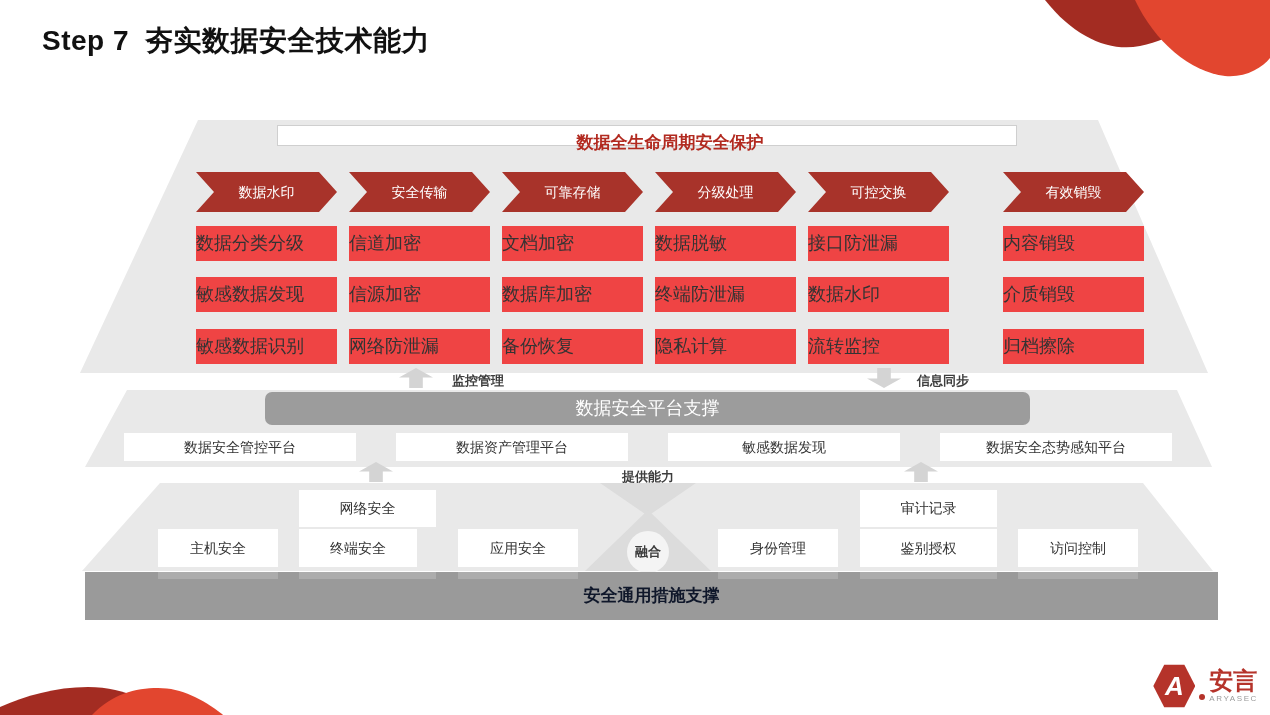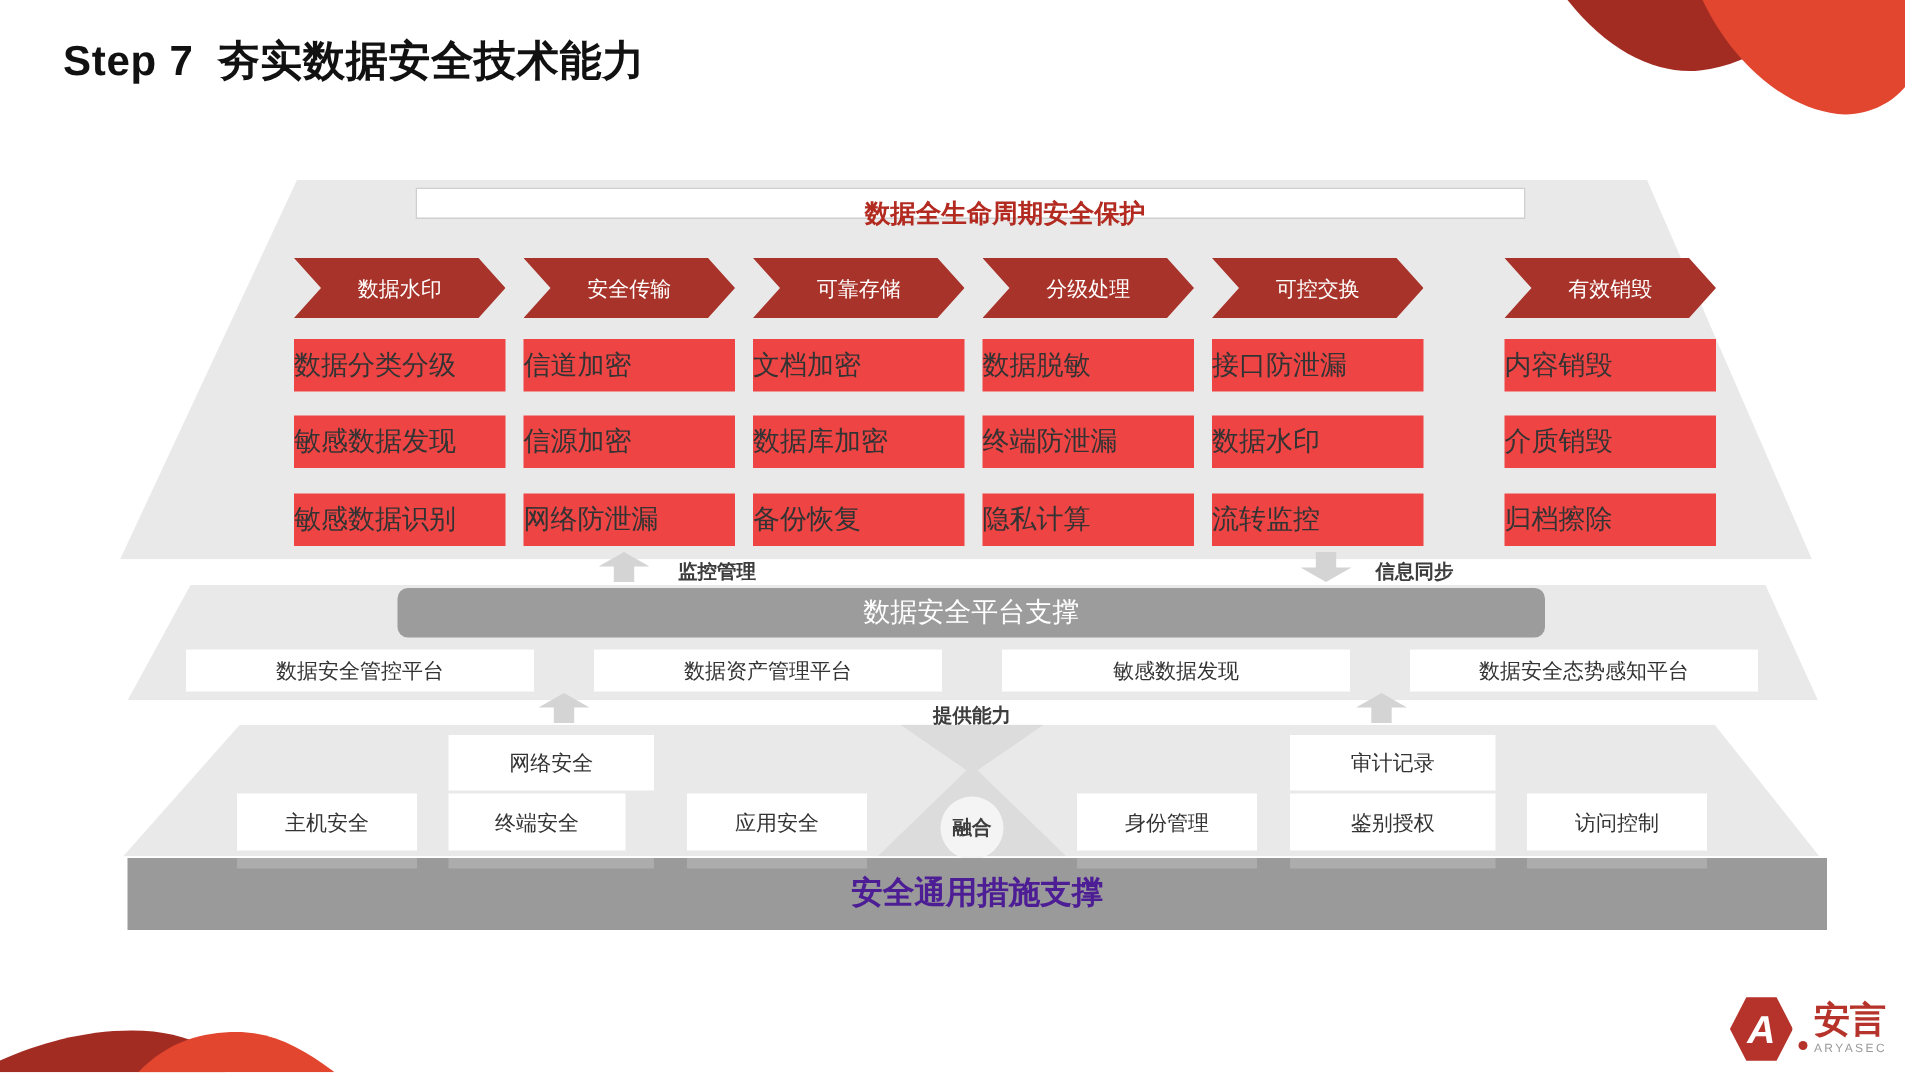--- a/index.html
+++ b/index.html
@@ -52,21 +52,21 @@
   #tri-dn{left:585px;top:510px;width:126px;height:61px;clip-path:polygon(50% 0,100% 100%,0 100%);}
   .fusion{position:absolute;left:627px;top:531px;width:42px;height:42px;border-radius:50%;
     background:#F4F4F4;text-align:center;line-height:42px;font-size:13px;font-weight:bold;color:#3d3d3d;}
 
   
   .bbox{position:absolute;background:#fff;text-align:center;font-size:14px;color:#333;
     height:38px;line-height:38px;}
 
   
   .bottom-bar{position:absolute;left:85px;top:572px;width:1133px;height:48px;background:#9A9A9A;
-    color:#4c1d95;text-align:center;line-height:48px;font-size:21px;font-weight:bold;}
+    color:#0f172a;text-align:center;line-height:48px;font-size:17px;font-weight:bold;}
   .refl{position:absolute;top:572px;height:7px;background:rgba(255,255,255,0.18);}
 
   
   .swoosh{position:absolute;pointer-events:none;}
   #swoosh-tr{right:0;top:0;}
   #swoosh-bl{left:0;bottom:0;}
 
   
   .logo{position:absolute;right:12px;bottom:6px;display:flex;align-items:center;}
   .hex{width:42px;height:46px;background:#B5332A;display:flex;align-items:center;justify-content:center;

